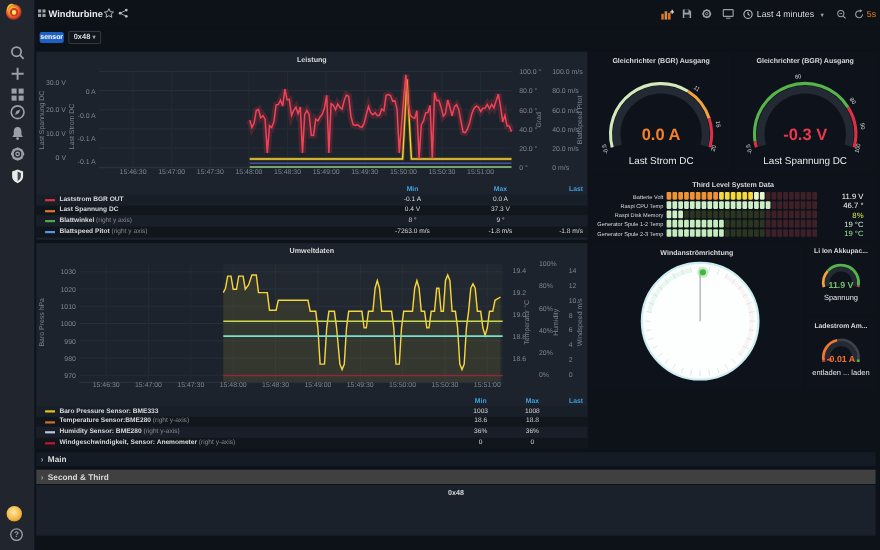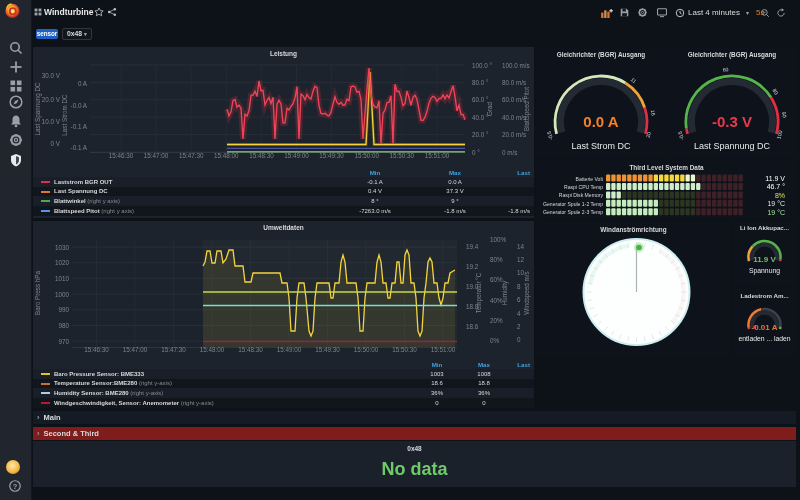--- a/index.html
+++ b/index.html
@@ -73,21 +73,21 @@
 <div style="position:absolute;left:714px;top:9px;font-size:6px;color:#9aa0a7">▾</div>
 <svg style="position:absolute;left:728px;top:8px" width="10" height="10" viewBox="0 0 16 16">
       <circle cx="7" cy="7" r="4.5" fill="none" stroke="#9aa0a7" stroke-width="1.5"></circle>
       <line x1="10.5" y1="10.5" x2="14" y2="14" stroke="#9aa0a7" stroke-width="1.5"></line>
       <line x1="5" y1="7" x2="9" y2="7" stroke="#9aa0a7" stroke-width="1.3"></line>
     </svg>
 <svg style="position:absolute;left:744px;top:8px" width="10" height="10" viewBox="0 0 16 16">
       <path d="M13,8 A5,5 0 1 1 9.5,3.2" fill="none" stroke="#9aa0a7" stroke-width="1.6"></path>
       <path d="M9,0.5 L13,3 L9,5.5 Z" fill="#9aa0a7"></path>
     </svg>
-<div style="position:absolute;left:724px;top:8px;font-size:8px;font-weight:normal;color:#eb7b18">5s</div>
+<div style="position:absolute;left:756px;top:8px;font-size:8px;font-weight:normal;color:#eb7b18">5s</div>
 
 </div>
 
 <div style="position:absolute;left:32px;top:26px;width:768px;height:19px;background:#0d1118">
   <div style="position:absolute;left:4px;top:3px;width:22px;height:10px;background:#1f60c4;border-radius:2px;color:#fff;font-size:6.3px;font-weight:bold;text-align:center;line-height:10px">sensor</div>
   <div style="position:absolute;left:30px;top:2px;height:12px;background:#11161e;border:1px solid #303741;border-radius:2px;color:#d8d9da;font-size:6.8px;font-weight:bold;line-height:10px;padding:0 4px">0x48 <span style="color:#9aa0a7;font-size:5.5px">▾</span></div>
 </div>
 
 <div style="position:absolute;left:0;top:0;width:32px;height:500px;background:#20252e;border-right:1px solid #121721">
 <svg style="position:absolute;left:4px;top:2px" width="17" height="17" viewBox="0 0 17 17">
@@ -587,17 +587,16 @@
 <path d="M16,40.1 A16,16 0 0 1 15.7,38.8" fill="none" stroke="#e02f44" stroke-width="2.5"></path>
 <path d="M15.7,38.8 A16,16 0 0 1 28.2,20.3" fill="none" stroke="#f07830" stroke-width="2.5"></path>
 <path d="M28.2,20.3 A16,16 0 0 1 47.4,37.7" fill="none" stroke="#3c424b" stroke-width="2.5"></path>
 <path d="M47.4,37.7 A16,16 0 0 1 47,40.1" fill="none" stroke="#56b44b" stroke-width="2.5"></path>
 <circle cx="21.7" cy="38.1" r="1.6" fill="#e02f44"></circle>
 <text x="31.5" y="40.5" font-size="8" fill="#f2742c" text-anchor="middle" font-weight="bold">-0.01 A</text>
 <text x="31.5" y="51.5" font-size="6.8" fill="#e8e9ea" text-anchor="middle">entladen ... laden</text>
     </svg></div>
 
 <div style="position:absolute;left:33px;top:411px;width:763px;height:13px;background:#151b24;color:#d8d9da;font-size:7.5px;font-weight:bold;line-height:13px"><span style="color:#9aa0a7;padding:0 4px">›</span>Main</div>
-<div style="position:absolute;left:33px;top:427px;width:763px;height:13px;background:#7f1d1d;color:#d8d9da;font-size:7.5px;font-weight:bold;line-height:13px"><span style="color:#9aa0a7;padding:0 4px">›</span>Second &amp; Third</div>
+<div style="position:absolute;left:33px;top:427px;width:763px;height:13px;background:#404040;color:#d8d9da;font-size:7.5px;font-weight:bold;line-height:13px"><span style="color:#9aa0a7;padding:0 4px">›</span>Second &amp; Third</div>
 
 <div style="position:absolute;left:33px;top:441px;width:763px;height:46px;background:#1b212b">
 <div style="text-align:center;font-size:6.5px;font-weight:bold;color:#d8d9da;margin-top:4px">0x48</div>
-<div style="text-align:center;font-size:18px;font-weight:bold;color:#6ecb6a;margin-top:7px">No data</div>
 </div>
 </body></html>

